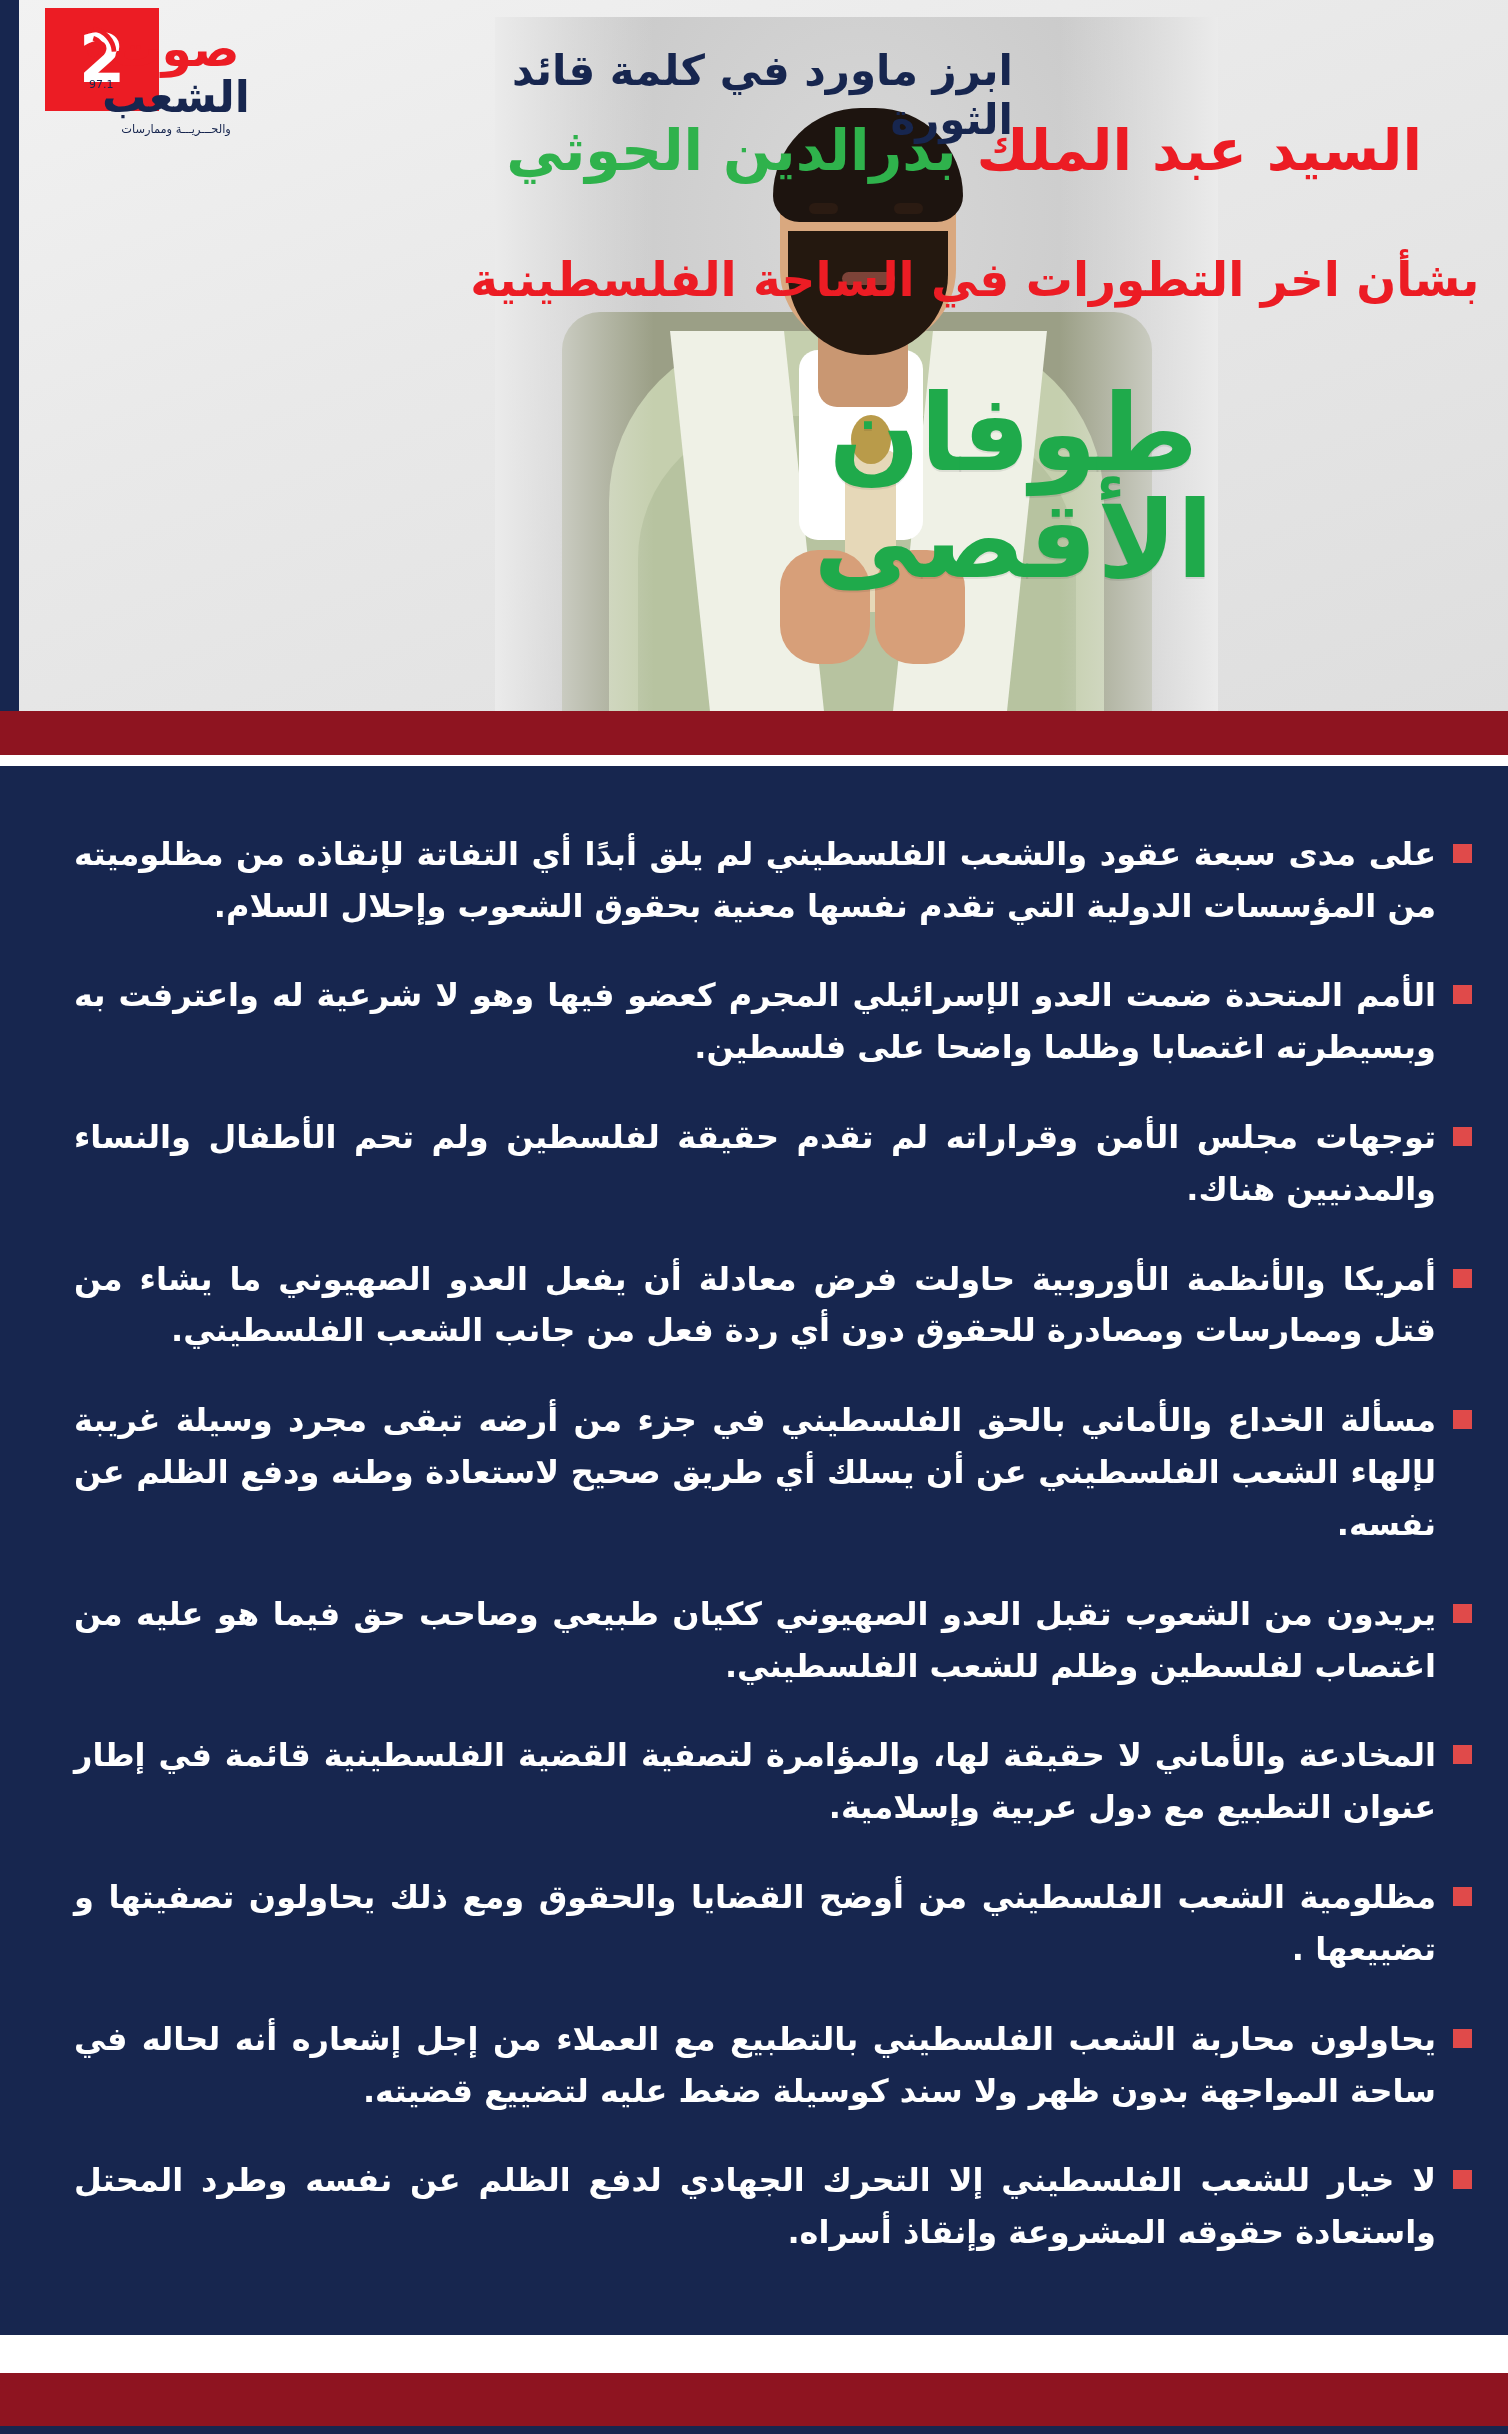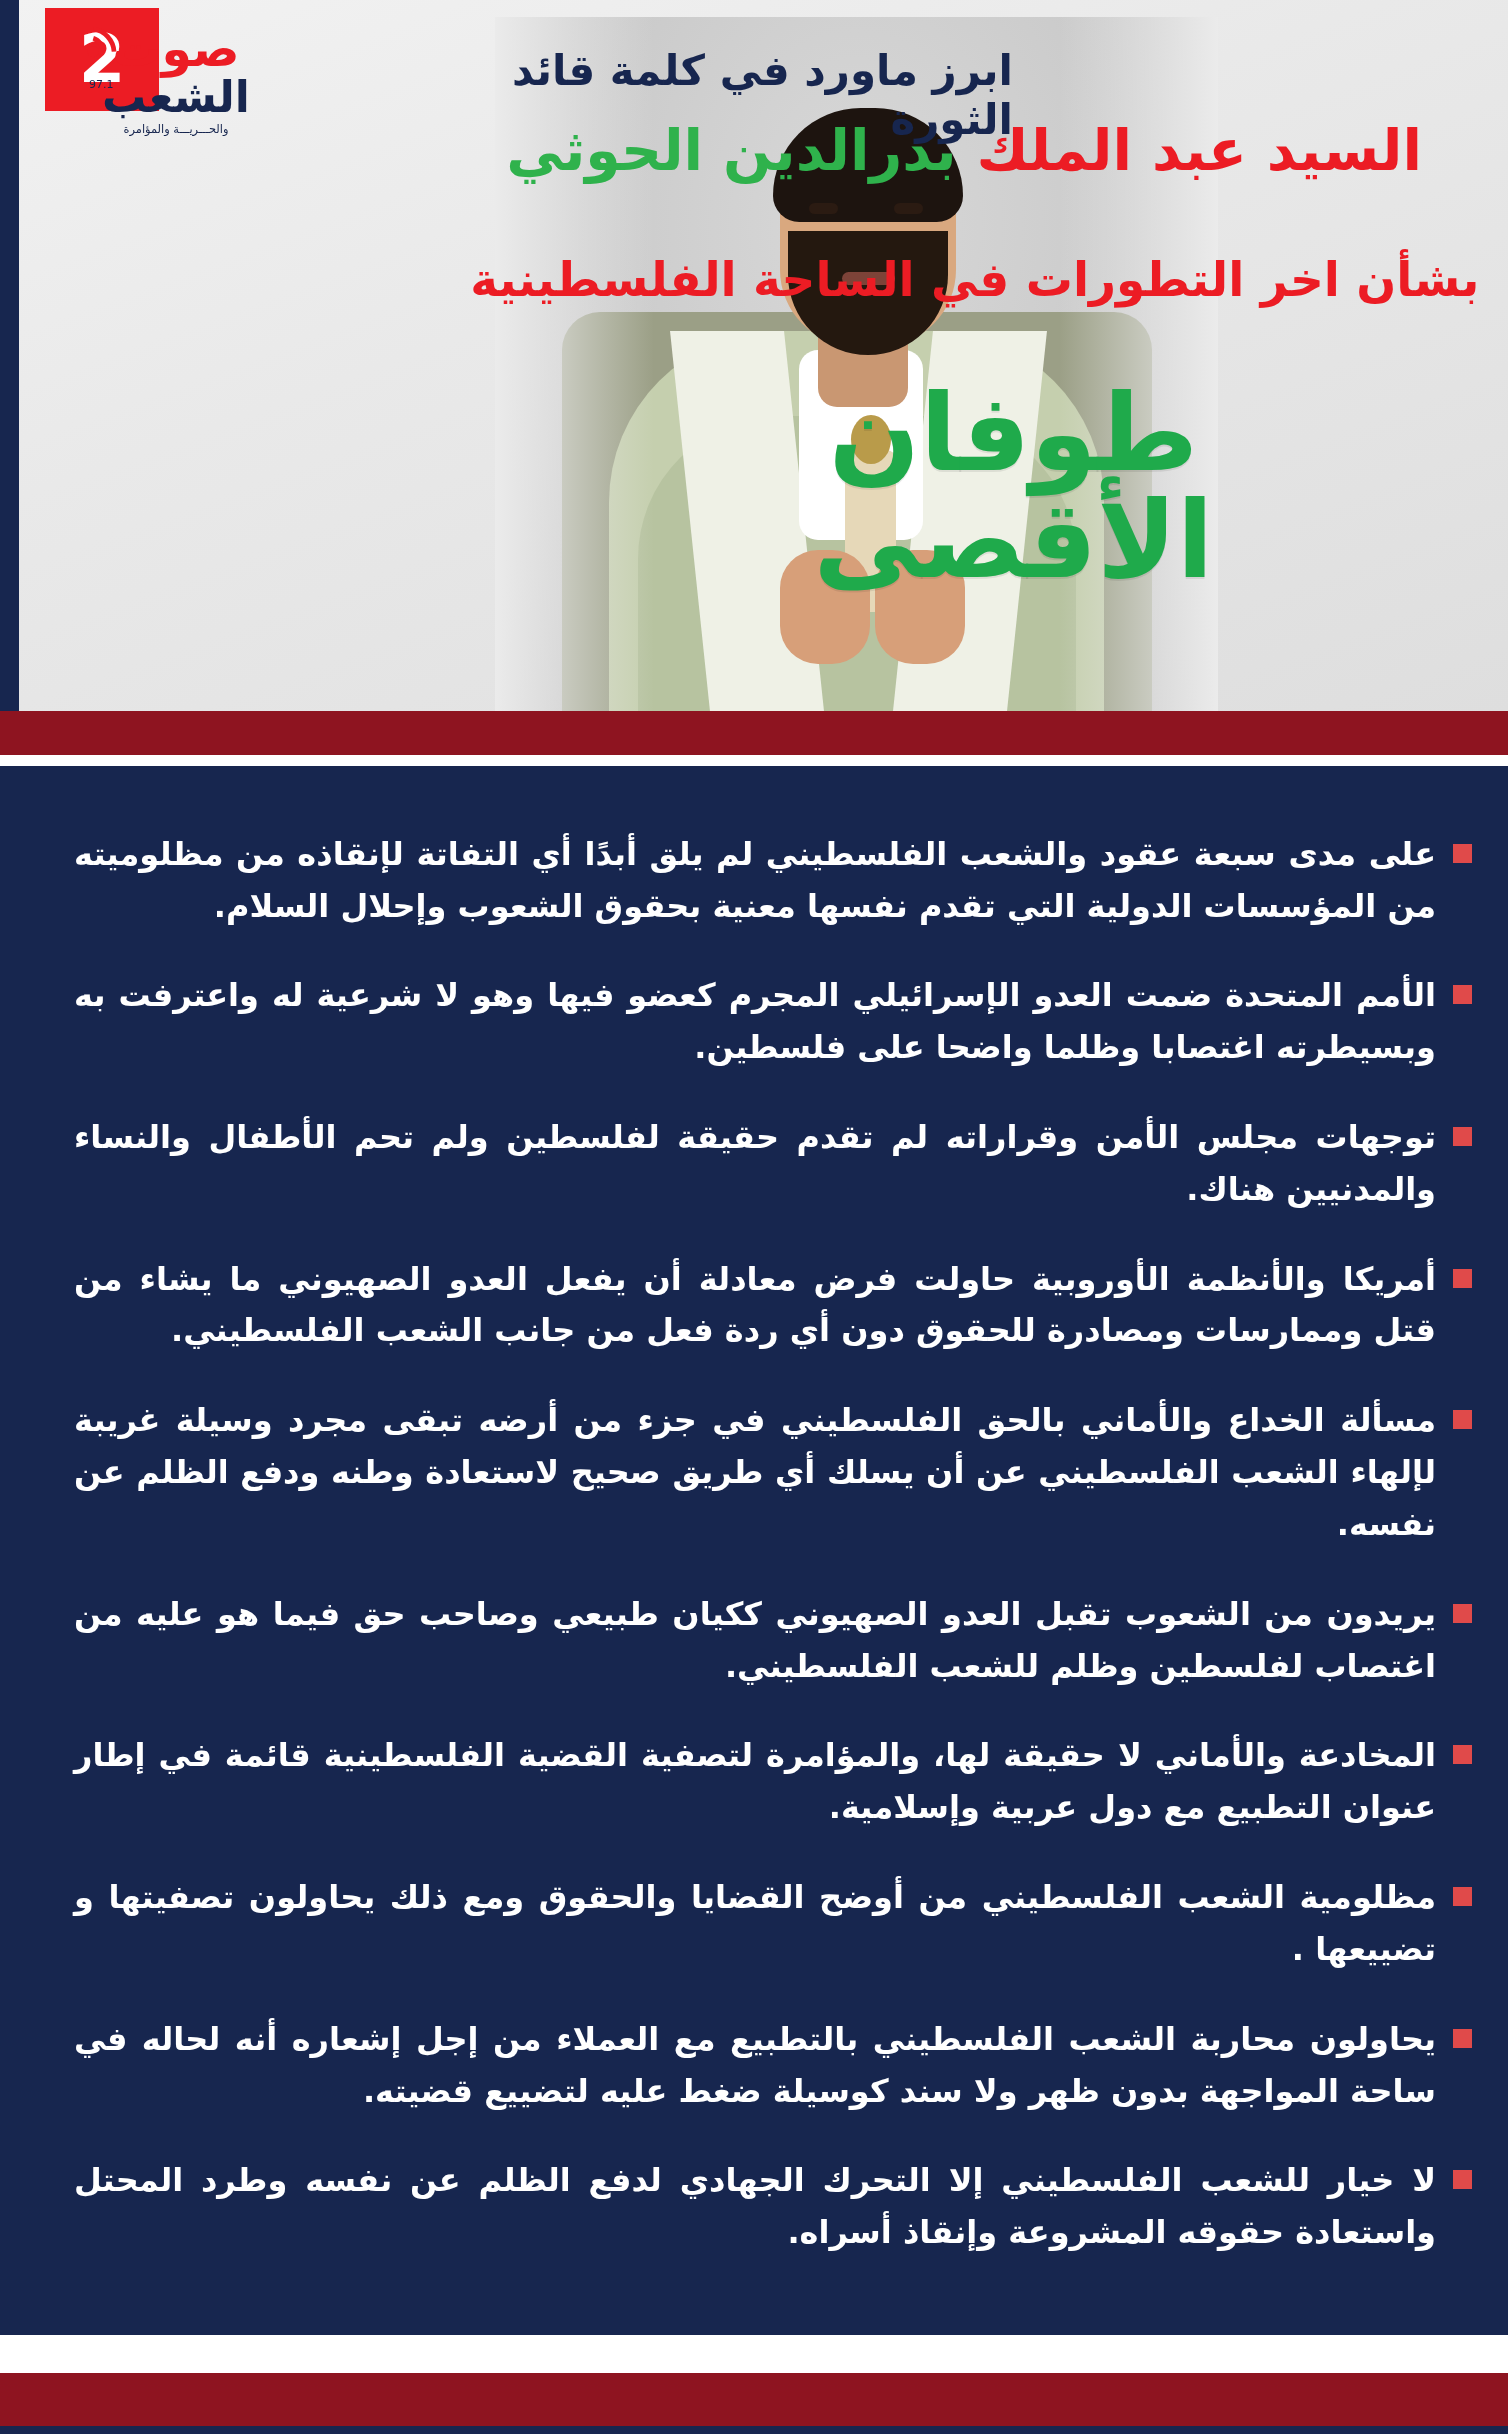--- a/index.html
+++ b/index.html
@@ -387,21 +387,21 @@
     <div class="calligraphy">طوفان الأقصى</div>
 
     <div class="logo">
       <svg class="wave" viewBox="0 0 64 36">
         <circle cx="18" cy="26" r="6" fill="#ec1c24"></circle>
         <path d="M28 26 A14 14 0 0 0 18 12" stroke="#ec1c24" stroke-width="5" fill="none"></path>
         <path d="M40 26 A26 26 0 0 0 18 2" stroke="#ec1c24" stroke-width="5" fill="none"></path>
       </svg>
       <div class="logo-top">صوت</div>
       <div class="logo-bottom">الشعب</div>
-      <div class="logo-sub">والحـــريـــة والمؤامرة</div>
+      <div class="logo-sub">والحـــريـــة وممارسات</div>
       <div class="logo-freq">97.1</div>
     </div>
   </div>
 
   <div class="band-red"></div>
   <div class="band-white-thin"></div>
   <div class="band-navy-thin"></div>
 
   <div class="body-wrap">
     <div class="body-left-bar"></div>

